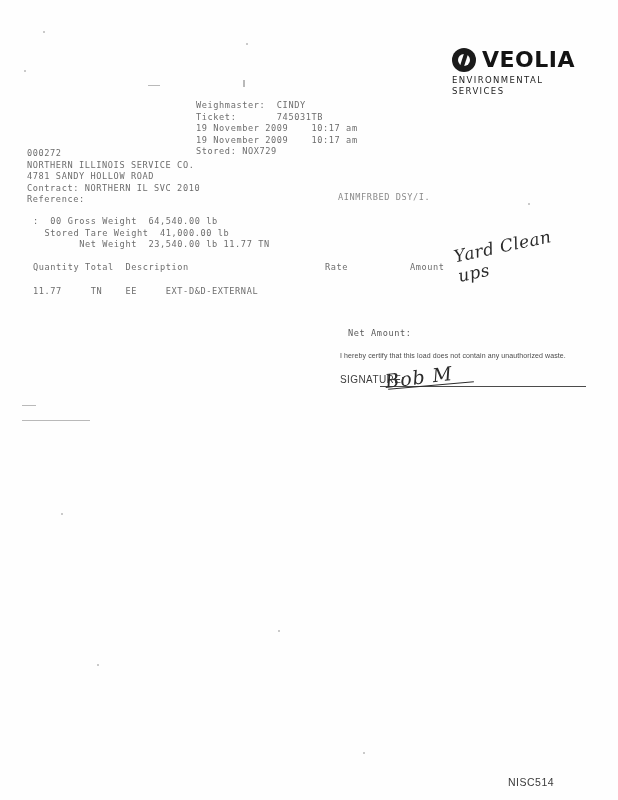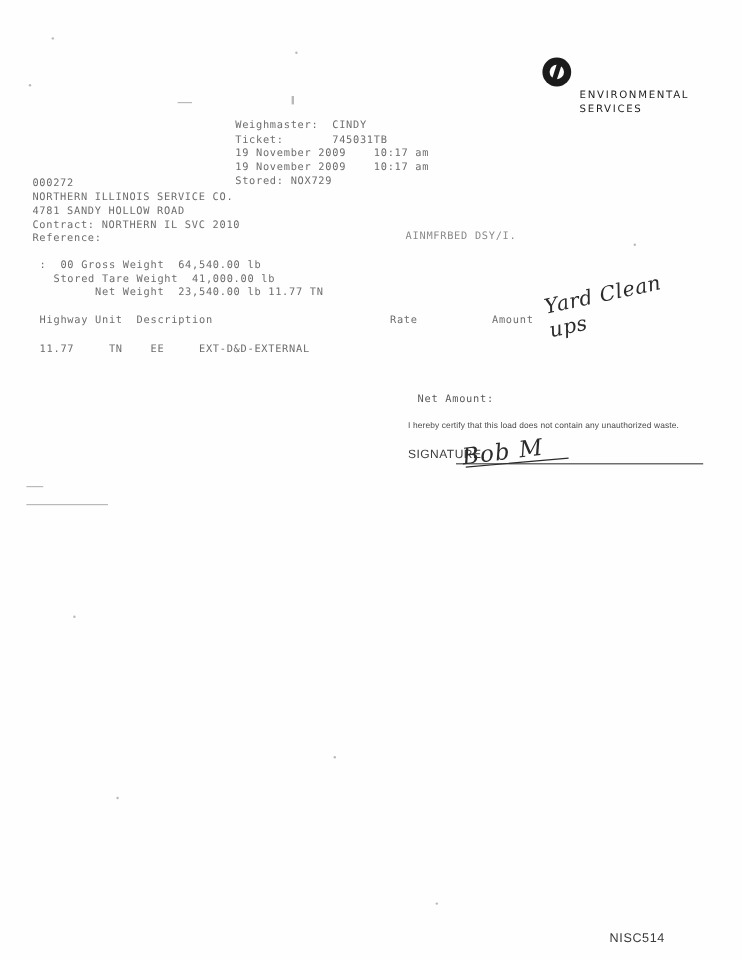--- a/index.html
+++ b/index.html
@@ -70,21 +70,20 @@
   .logo-word {
     font-family: "DejaVu Sans", sans-serif;
     font-size: 22px;
     font-weight: bold;
     letter-spacing: 0.5px;
     color: #141414;
     line-height: 1;
   }
   .logo-sub {
     margin-top: 3px;
-    margin-left: 31px;
     font-family: "DejaVu Sans", sans-serif;
     font-size: 8.5px;
     letter-spacing: 1.4px;
     color: #1d1d1d;
     line-height: 1.35;
   }
   
   .typed {
     position: absolute;
     font-family: "DejaVu Sans Mono", monospace;
@@ -190,20 +189,21 @@
   <div class="speck" style="left:22px;  top:420px; width:68px; height:1px; border-radius:0;"></div>
   <div class="speck" style="left:61px;  top:513px; width:2px; height:2px;"></div>
   <div class="speck" style="left:278px; top:630px; width:2px; height:2px;"></div>
   <div class="speck" style="left:97px;  top:664px; width:2px; height:2px;"></div>
   <div class="speck" style="left:363px; top:752px; width:2px; height:2px;"></div>
   <div class="speck" style="left:528px; top:203px; width:2px; height:2px;"></div>
 
   <div class="logo-block">
     <div class="logo-row">
       <span class="logo-mark"></span>
+      <span class="logo-word">VEOLIA</span>
     </div>
     <div class="logo-sub">
       <div>ENVIRONMENTAL</div>
       <div>SERVICES</div>
     </div>
   </div>
 
 
   <div class="typed" id="blk-weigh"><span>Weighmaster:  CINDY</span>
 <span>Ticket:       745031TB</span>
@@ -216,21 +216,21 @@
 <span>4781 SANDY HOLLOW ROAD</span>
 <span>Contract: NORTHERN IL SVC 2010</span>
 <span>Reference:</span></div>
 
   <div class="typed dim" id="blk-charge2">AINMFRBED DSY/I.</div>
 
   <div class="typed" id="blk-weights"><span>:  00 Gross Weight  64,540.00 lb</span>
 <span>  Stored Tare Weight  41,000.00 lb</span>
 <span>        Net Weight  23,540.00 lb 11.77 TN</span></div>
 
-  <div class="typed" id="blk-tblhead">Highway Unit  Description</div>
+  <div class="typed" id="blk-tblhead">Quantity Total  Description</div>
   <div class="typed" id="blk-rate">Rate</div>
   <div class="typed" id="blk-total">Amount</div>
   <div class="typed" id="blk-tblrow">11.77     TN    EE     EXT-D&amp;D-EXTERNAL</div>
 
   <div class="typed dark" id="blk-netacct">Net Amount:</div>
 
   <div class="certify">I hereby certify that this load does not contain any unauthorized waste.</div>
   <div class="sig-label">SIGNATURE:</div>
   <div class="sig-rule"></div>
 

